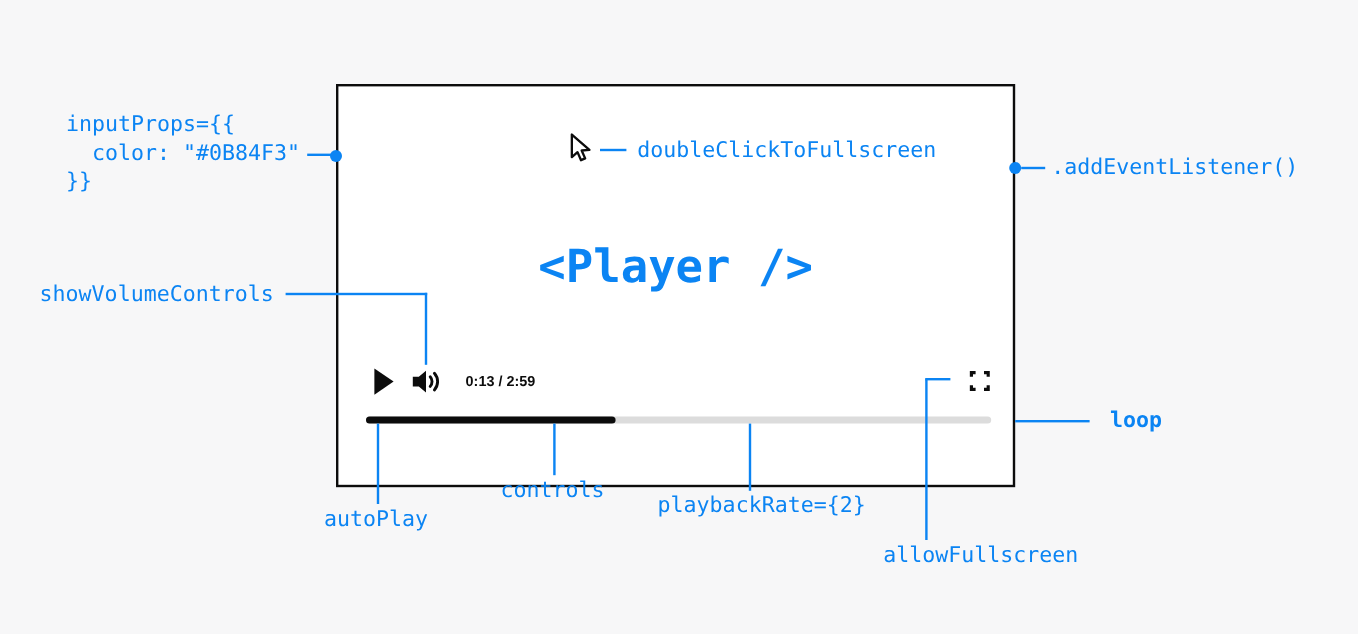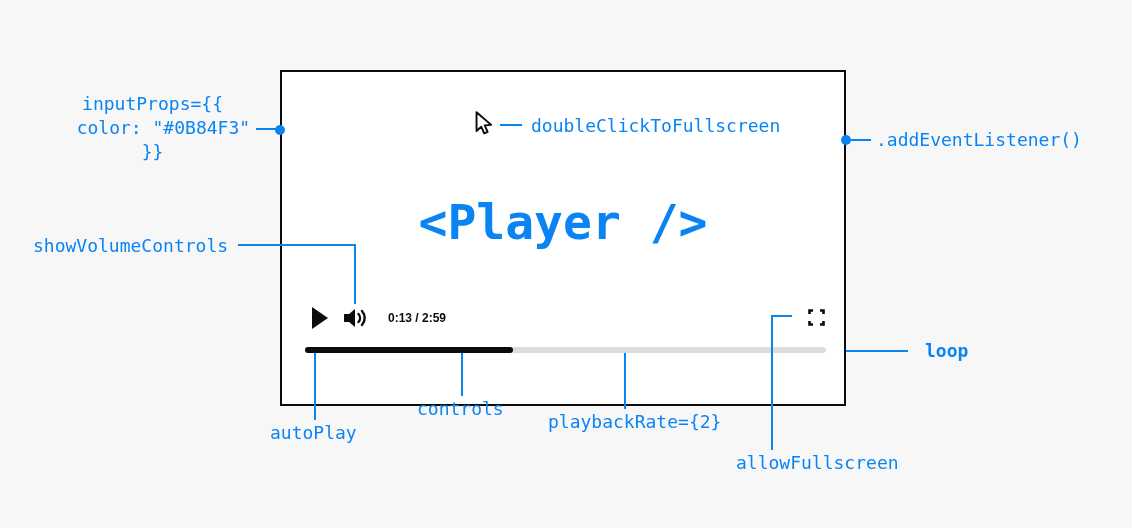--- a/index.html
+++ b/index.html
@@ -22,21 +22,21 @@
     overflow: hidden;
   }
   .ann {
     position: absolute;
     color: var(--accent);
     font-size: 18px;
     line-height: 18px;
     white-space: pre;
     z-index: 2;
   }
-  .ann-block { line-height: 24px; text-align: center; }
+  .ann-block { line-height: 24px; }
   .h-line, .v-line {
     position: absolute;
     background: var(--accent);
     z-index: 2;
   }
   .h-line { height: 2px; }
   .v-line { width: 2px; }
   .dot {
     position: absolute;
     width: 10px;
@@ -52,21 +52,21 @@
     background: var(--player-bg);
     border: 2px solid var(--ink);
     z-index: 1;
   }
   .player-title {
     position: absolute;
     left: 0; right: 0; top: 126px;
     height: 48px; line-height: 48px;
     text-align: center;
     color: var(--accent);
-    font-size: 48px;
+    font-size: 38px;
     font-weight: 700;
     white-space: pre;
   }
   .icon-btn { position: absolute; cursor: pointer; line-height: 0; }
   .time {
     position: absolute;
     left: 106px; top: 239px;
     font-family: "Liberation Sans", sans-serif;
     font-size: 12px;
     font-weight: 600;

